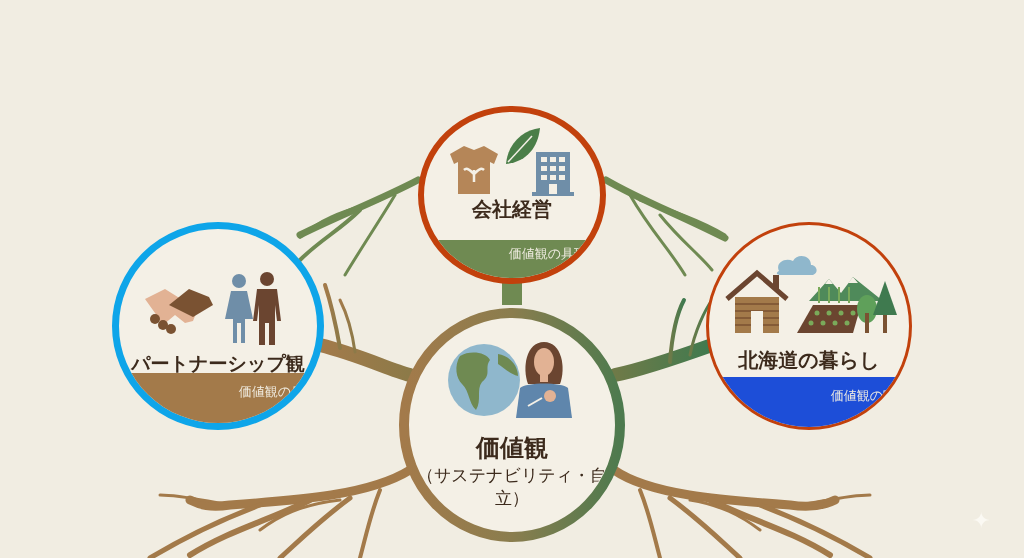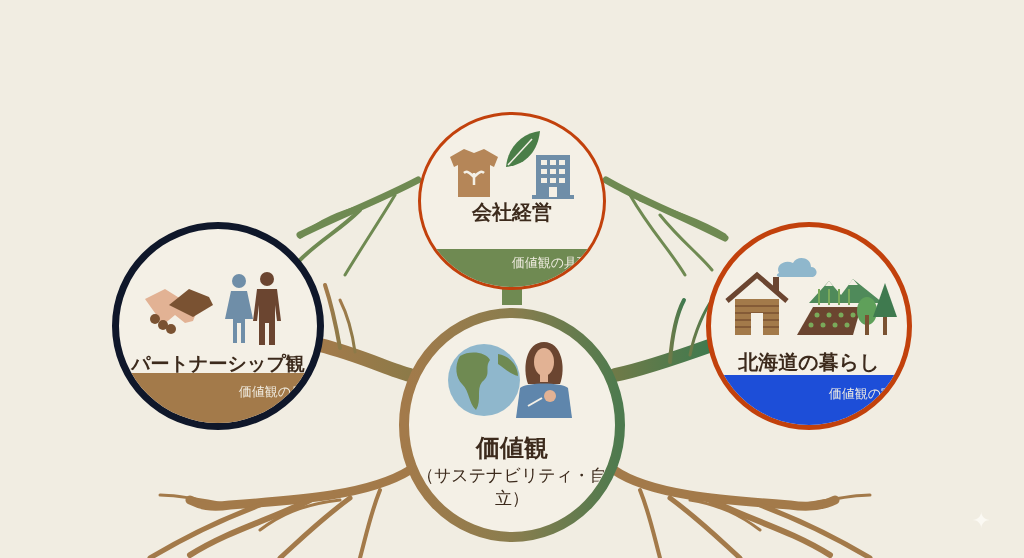--- a/index.html
+++ b/index.html
@@ -104,21 +104,21 @@
       <path d="M670 498 C 700 520, 720 540, 740 558" stroke-width="5"></path>
       <path d="M640 490 C 650 515, 655 540, 660 558" stroke-width="4"></path>
       <path d="M690 500 C 720 505, 740 515, 760 530" stroke-width="3"></path>
       <path d="M800 505 C 830 500, 850 495, 870 495" stroke-width="3"></path>
     </g>
 
     <ellipse cx="512" cy="425" rx="108" ry="112" fill="#f4f0e6" stroke="url(#ringGrad)" stroke-width="10"></ellipse>
   </svg>
 
 
-  <div class="node" style="left:418px; top:112px; width:188px; height:178px; border:3px solid #c2410c;">
+  <div class="node" style="left:418px; top:106px; width:188px; height:178px; border:6px solid #c2410c;">
     <div class="icons" style="top:8px;">
       <svg width="176" height="80" viewBox="0 0 176 80">
         <g>
           <path d="M26 34 L40 26 L50 30 L60 26 L74 34 L70 44 L66 42 L66 74 L34 74 L34 42 L30 44 Z" fill="#b58658"></path>
           <path d="M50 62 L50 50 M50 54 C44 48 42 48 40 50 M50 54 C56 48 58 48 60 50" stroke="#f4f0e6" stroke-width="2.5" fill="none"></path>
         </g>
         <g>
           <path d="M82 44 C 84 22, 100 10, 116 8 C 114 28, 102 42, 82 44 Z" fill="#4a7e48"></path>
           <path d="M84 42 L108 16" stroke="#f4f0e6" stroke-width="1.5"></path>
         </g>
@@ -137,21 +137,21 @@
               <rect x="135" y="55" width="6" height="5"></rect>
             <rect x="125" y="64" width="8" height="10"></rect>
           </g>
         </g>
       </svg>
     </div>
     <div class="heading" style="top:84px; font-size:20px;">会社経営</div>
     <div class="band" style="height:38px; line-height:28px; background:#6f8a52;">価値観の具現化</div>
   </div>
 
-  <div class="node" style="left:112px; top:222px; width:212px; height:208px; border:7px solid #0f172a;">
+  <div class="node" style="left:112px; top:222px; width:212px; height:208px; border:7px solid #0ea5e9;">
     <div class="icons" style="top:38px;">
       <svg width="198" height="82" viewBox="0 0 198 82">
         <g>
           <path d="M26 32 L46 22 L62 32 L78 44 L74 54 L66 56 L56 48 L44 58 L36 46 Z" fill="#e2b294"></path>
           <path d="M50 38 L70 22 L90 30 L94 38 L74 50 L66 46 Z" fill="#7a5232"></path>
           <g fill="#7a5232">
             <circle cx="36" cy="52" r="5"></circle>
               <circle cx="44" cy="58" r="5"></circle>
               <circle cx="52" cy="62" r="5"></circle>
           </g>
@@ -161,21 +161,21 @@
           <path d="M112 24 L128 24 L134 52 L126 52 L126 76 L122 76 L122 56 L118 56 L118 76 L114 76 L114 52 L106 52 Z" fill="#6f8ea8"></path>
           <circle cx="148" cy="12" r="7" fill="#6b4530"></circle>
           <path d="M138 22 L158 22 L162 54 L158 54 L156 38 L156 78 L150 78 L150 56 L146 56 L146 78 L140 78 L140 38 L138 54 L134 54 Z" fill="#6b4530"></path>
         </g>
       </svg>
     </div>
     <div class="heading" style="top:122px; font-size:19px;">パートナーシップ観</div>
     <div class="band" style="height:50px; line-height:38px; background:#a37a4a;">価値観の反映</div>
   </div>
 
-  <div class="node" style="left:706px; top:222px; width:206px; height:208px; border:5px solid #c2410c;font-family:Liberation Serif, serif;">
+  <div class="node" style="left:706px; top:222px; width:206px; height:208px; border:3px solid #c2410c;font-family:Liberation Serif, serif;">
     <div class="icons" style="top:18px;">
       <svg width="192" height="100" viewBox="0 0 192 100">
         <g>
           <path d="M66 28 C 62 20, 72 14, 80 18 C 84 10, 98 12, 98 22 C 104 22, 106 30, 100 32 L68 32 C 64 32, 62 30, 66 28 Z" fill="#8fb7cc"></path>
         </g>
         <g>
           <path d="M96 58 L116 36 L128 50 L140 34 L170 58 Z" fill="#4f8a5a"></path>
           <path d="M116 36 L112 41 L120 41 Z M140 34 L135 40 L145 40 Z" fill="#f4f0e6"></path>
         </g>
         <g>

